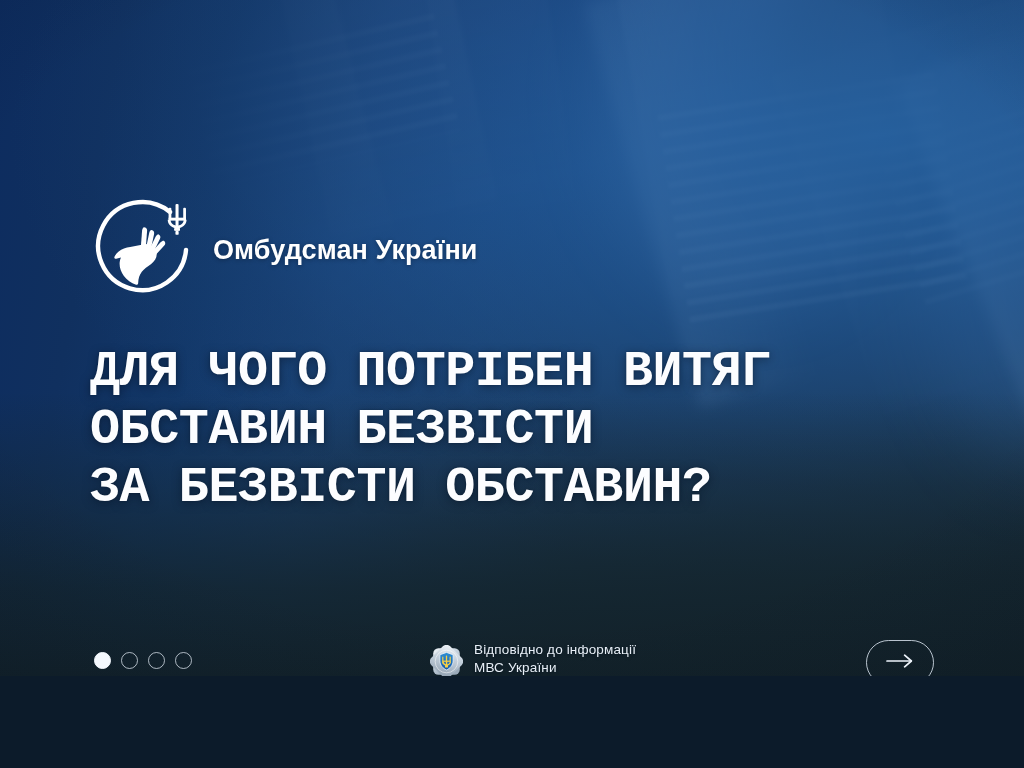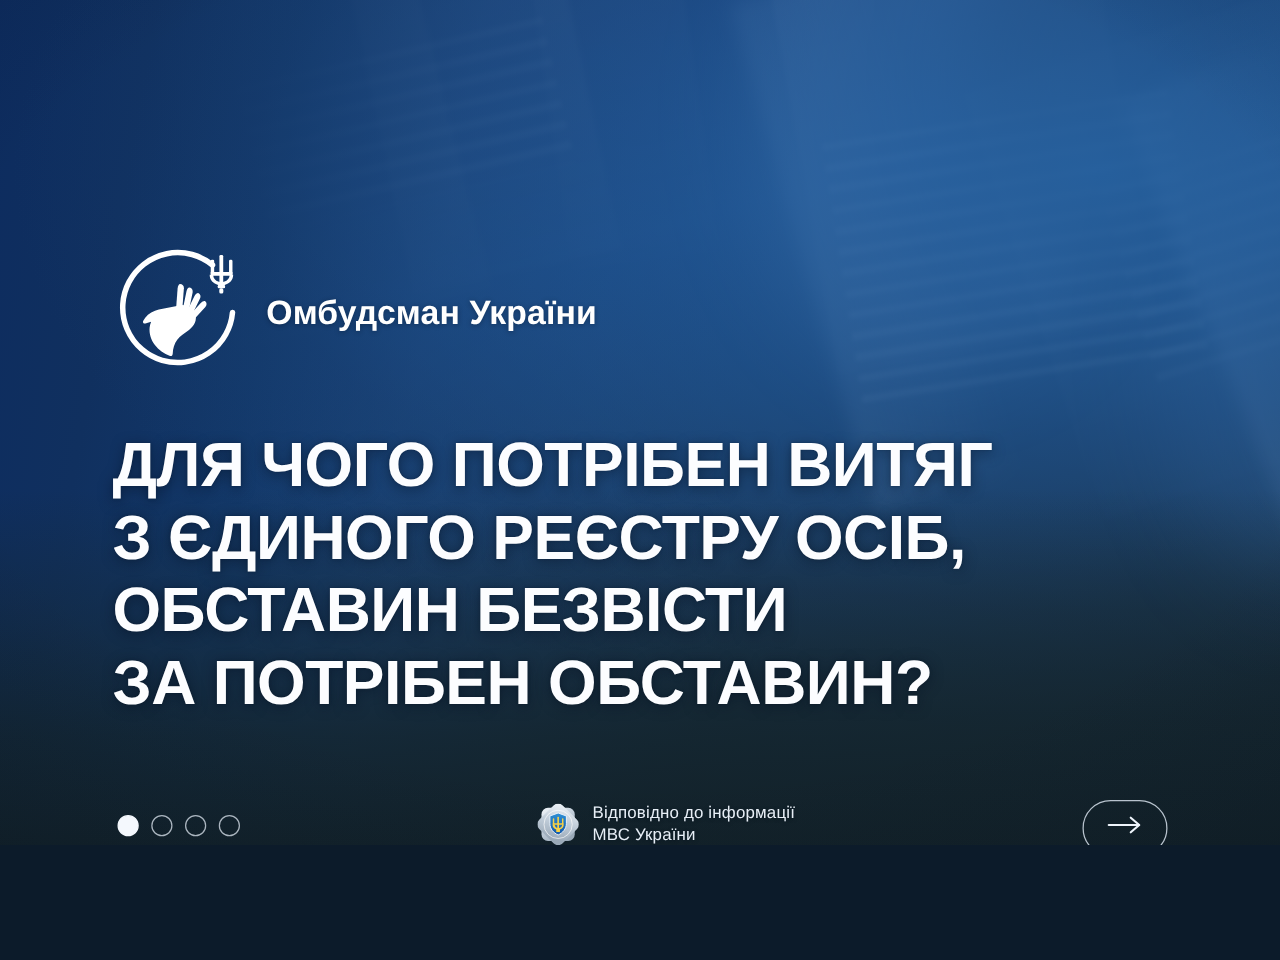--- a/index.html
+++ b/index.html
@@ -134,20 +134,21 @@
   }
   #headline .hl {
     display:block;
     color:#fcfdff;
     font-size:50px;
     font-weight:bold;
     line-height:58px;
     letter-spacing:-0.4px;
     white-space:nowrap;
     text-shadow:0 2px 10px rgba(5,16,32,0.50), 0 0 2px rgba(5,16,32,0.35);
+    font-family:Liberation Mono, monospace;
   }
 
   
   #pager {
     position:absolute;
     left:94px; top:652px;
     display:flex; align-items:center; gap:10px;
   }
   #pager .dot {
     width:17px; height:17px;
@@ -157,21 +158,21 @@
   }
   #pager .dot.on {
     background:#f4f8fd;
     border-color:#f4f8fd;
   }
 
   
   #credit {
     position:absolute;
     left:430px; top:641px;
-    display:flex; align-items:center; gap:11px;
+    display:flex; align-items:flex-end; gap:11px;
   }
   #credit-badge { width:33px; height:33px; flex:0 0 auto; }
   #credit-text { display:flex; flex-direction:column; line-height:1.36; }
   #credit-text .ln {
     color:#e7eef6;
     font-size:13.5px;
     letter-spacing:0.15px;
     white-space:nowrap;
     text-shadow:0 1px 3px rgba(6,18,30,0.55);
   }
@@ -259,23 +260,22 @@
       </svg>
     </span>
 
     <span id="logo-text">
       <span class="ln">Омбудсман України</span>
     </span>
   </div>
 
   <h1 id="headline">
     <span class="hl">ДЛЯ ЧОГО ПОТРІБЕН ВИТЯГ</span>
-    <span class="hl">З ЄДИНОГО РЕЄСТРУ ОСІБ,</span>
     <span class="hl">ОБСТАВИН БЕЗВІСТИ</span>
-    <span class="hl">ЗА ПОТРІБЕН ОБСТАВИН?</span>
+    <span class="hl">ЗА БЕЗВІСТИ ОБСТАВИН?</span>
   </h1>
 
   <div id="pager">
     <span class="dot on"></span>
     <span class="dot"></span>
     <span class="dot"></span>
     <span class="dot"></span>
   </div>
 
   <div id="credit">

